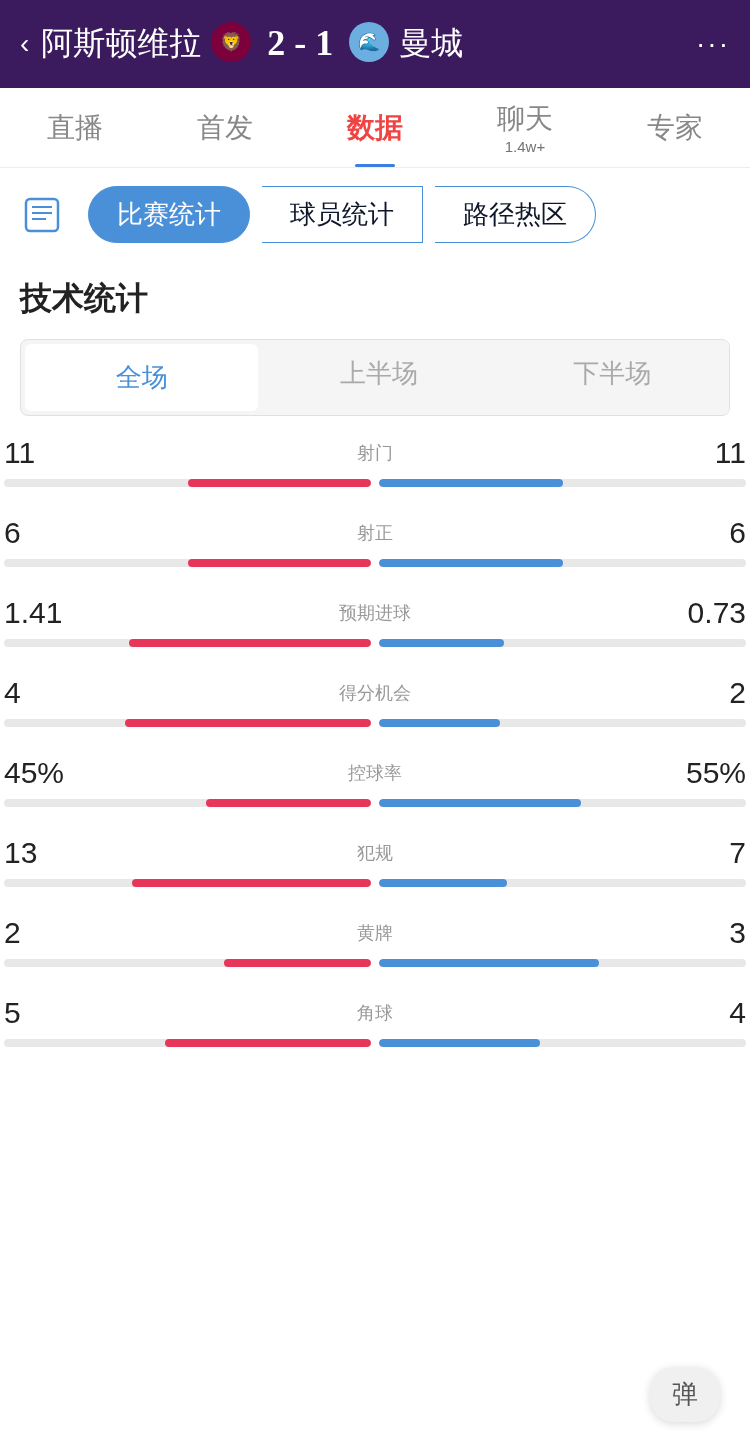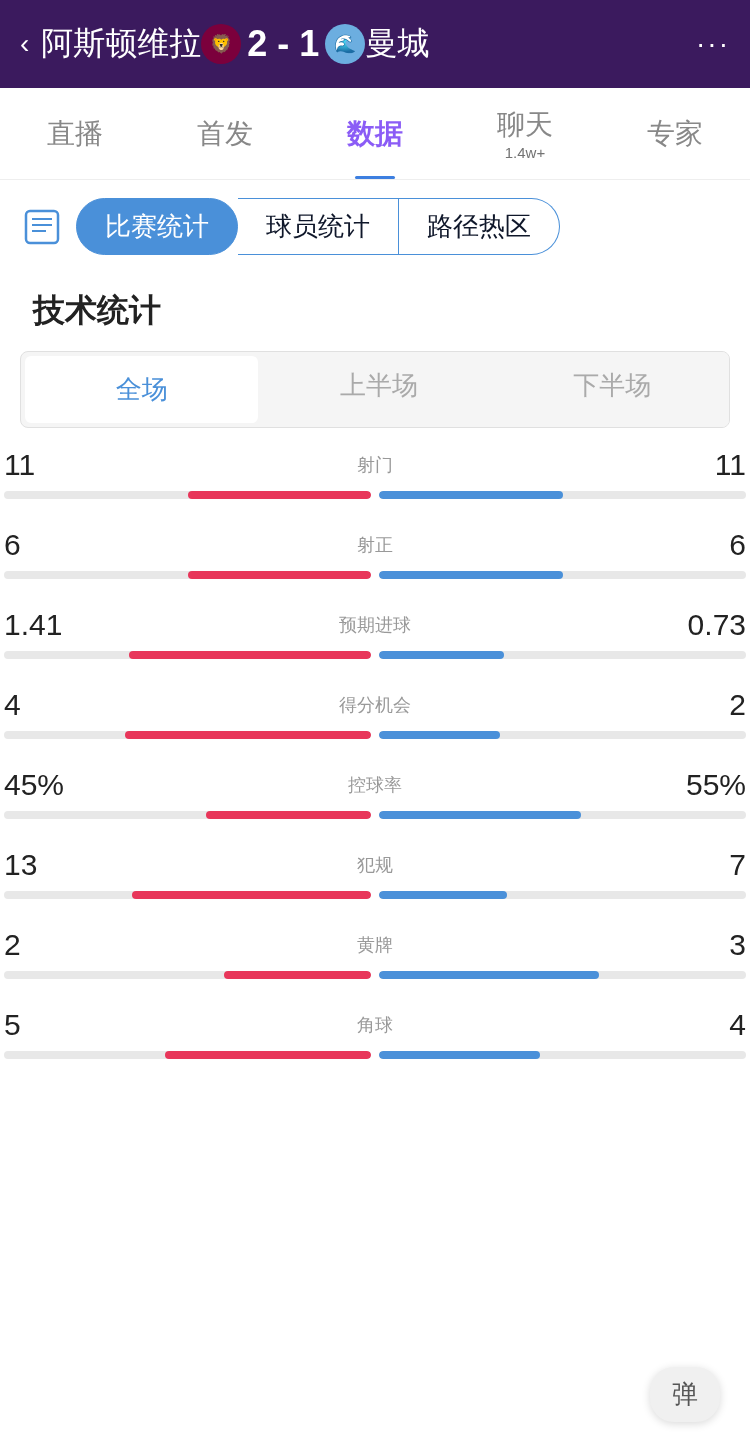--- a/index.html
+++ b/index.html
@@ -22,24 +22,26 @@
     }
     .header-back {
       color: #fff;
       font-size: 28px;
       margin-right: 12px;
       cursor: pointer;
     }
     .header-title {
       flex: 1;
       display: flex;
-      align-items: center;
+      align-items: flex-start;
       color: #fff;
       font-size: 32px;
       font-weight: 500;
+      gap: 10px;
+      font-family: Liberation Serif, serif;
     }
     .team-logo {
       width: 40px;
       height: 40px;
       border-radius: 50%;
       display: inline-flex;
       align-items: center;
       justify-content: center;
       font-size: 18px;
     }
@@ -54,38 +56,38 @@
       color: #fff;
       font-size: 28px;
       letter-spacing: 2px;
     }
 
     
     .nav-tabs {
       display: flex;
       border-bottom: 1px solid #eee;
       background: #fff;
-      height: 92px;
+      height: 80px;
       align-items: center;
     }
     .nav-tab {
       flex: 1;
       text-align: center;
       font-size: 28px;
       color: #888;
       cursor: pointer;
       height: 100%;
       display: flex;
       flex-direction: column;
       align-items: center;
       justify-content: center;
       position: relative;
     }
     .nav-tab.active {
-      color: #8b5cf6;
+      color: #ef4444;
       font-weight: bold;
     }
     .nav-tab.active::after {
       content: '';
       position: absolute;
       bottom: 0;
       left: 50%;
       transform: translateX(-50%);
       width: 40px;
       height: 3px;
@@ -95,21 +97,21 @@
     .chat-badge {
       font-size: 15px;
       color: #737373;
     }
 
     
     .sub-nav {
       display: flex;
       align-items: center;
       padding: 18px 20px;
-      gap: 0;
+      gap: 12px;
       background: #fff;
     }
     .sub-nav-icon {
       width: 44px;
       height: 44px;
       margin-right: 12px;
       display: flex;
       align-items: center;
       justify-content: center;
     }
@@ -123,21 +125,21 @@
       background: #fff;
     }
     .sub-nav-btn.active {
       background: #4a90d9;
       color: #fff;
       border-color: #4a90d9;
     }
 
     
     .section-title {
-      padding: 16px 33px 8px;
+      padding: 16px 20px 8px;
       font-size: 32px;
       font-weight: bold;
       color: #222;
     }
 
     
     .half-tabs {
       display: flex;
       margin: 10px 20px 20px;
       border: 1px solid #e0e0e0;

